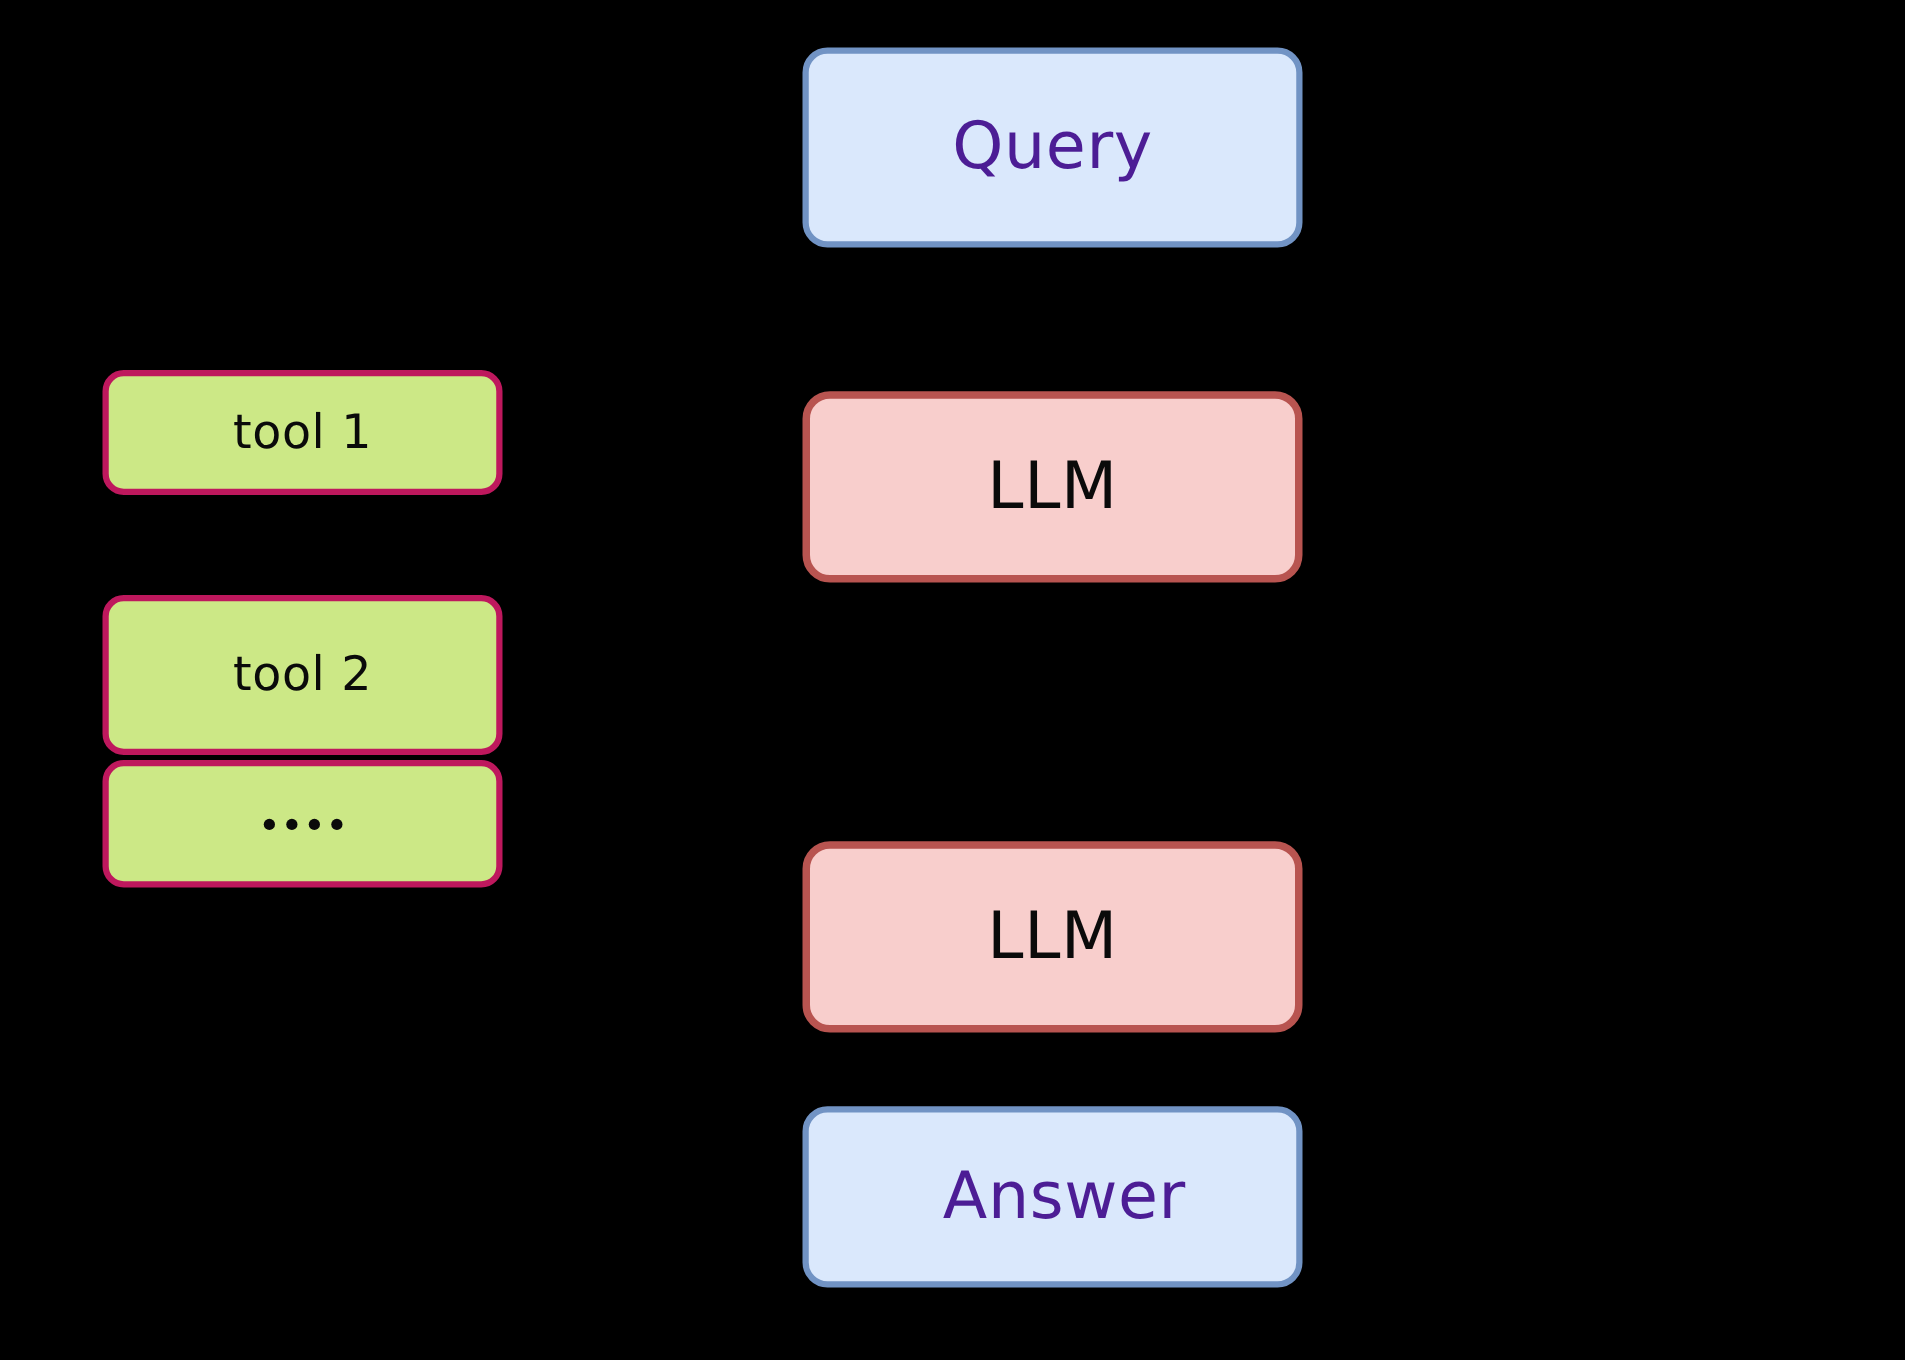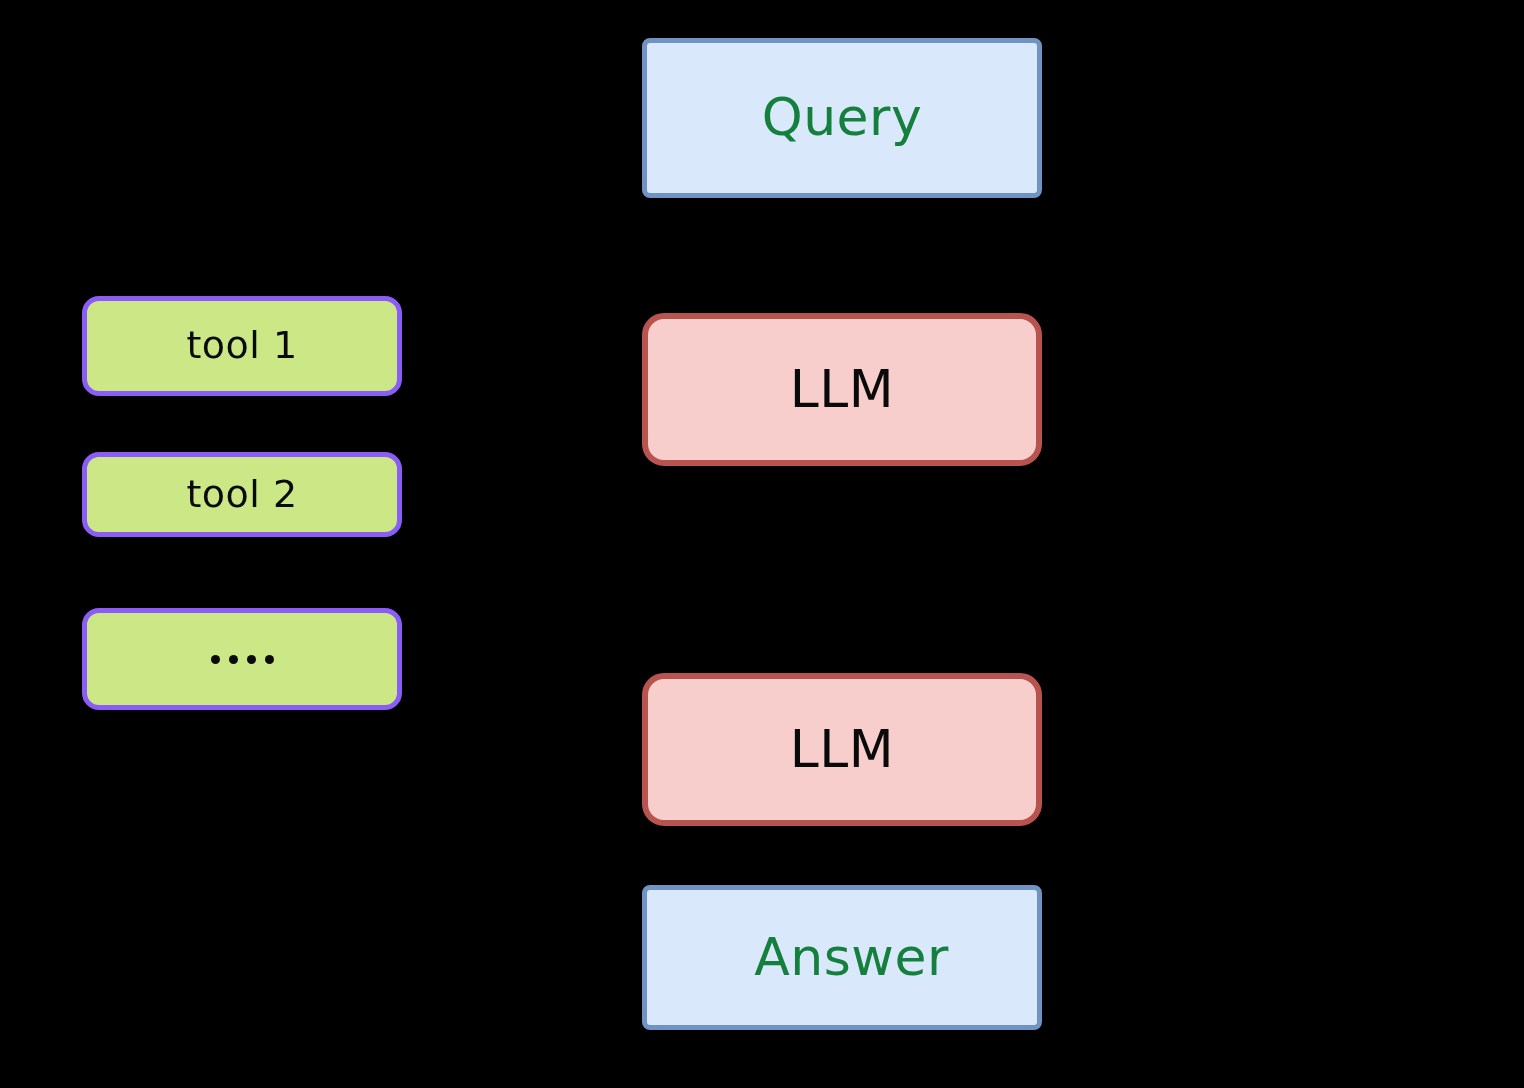--- a/index.html
+++ b/index.html
@@ -29,32 +29,32 @@
     letter-spacing: 0.5px;
     user-select: none;
   }
   .node .label {
     display: block;
     white-space: pre;
   }
   
   .node--tool {
     background: #cce886;
-    border: 5px solid #8b5cf6;
+    border: 5px solid #be185d;
     border-radius: 17px;
     color: #0a0a0a;
     font-size: 38px;
     font-weight: 400;
   }
   
   .node--io {
     background: #dae8fc;
     border: 5px solid #7193c4;
-    border-radius: 8px;
-    color: #15803d;
+    border-radius: 20px;
+    color: #4c1d95;
     font-size: 52px;
     font-weight: 400;
   }
   
   .node--llm {
     background: #f8cecc;
     border: 6px solid #b85450;
     border-radius: 22px;
     color: #0a0a0a;
     font-size: 52px;
@@ -77,21 +77,21 @@
 </style>
 </head>
 <body>
 
 <div id="canvas">
 
   <div class="node node--tool" style="left:82px; top:296px; width:320px; height:100px;">
     <span class="label">tool 1</span>
   </div>
 
-  <div class="node node--tool" style="left:82px; top:452px; width:320px; height:85px;align-items:center;">
+  <div class="node node--tool" style="left:82px; top:476px; width:320px; height:128px;align-items:center;">
     <span class="label">tool 2</span>
   </div>
 
   <div class="node node--tool" style="left:82px; top:608px; width:320px; height:102px;">
     <span class="dots" aria-hidden="true">
         <i></i>
         <i></i>
         <i></i>
         <i></i>
       </span>

